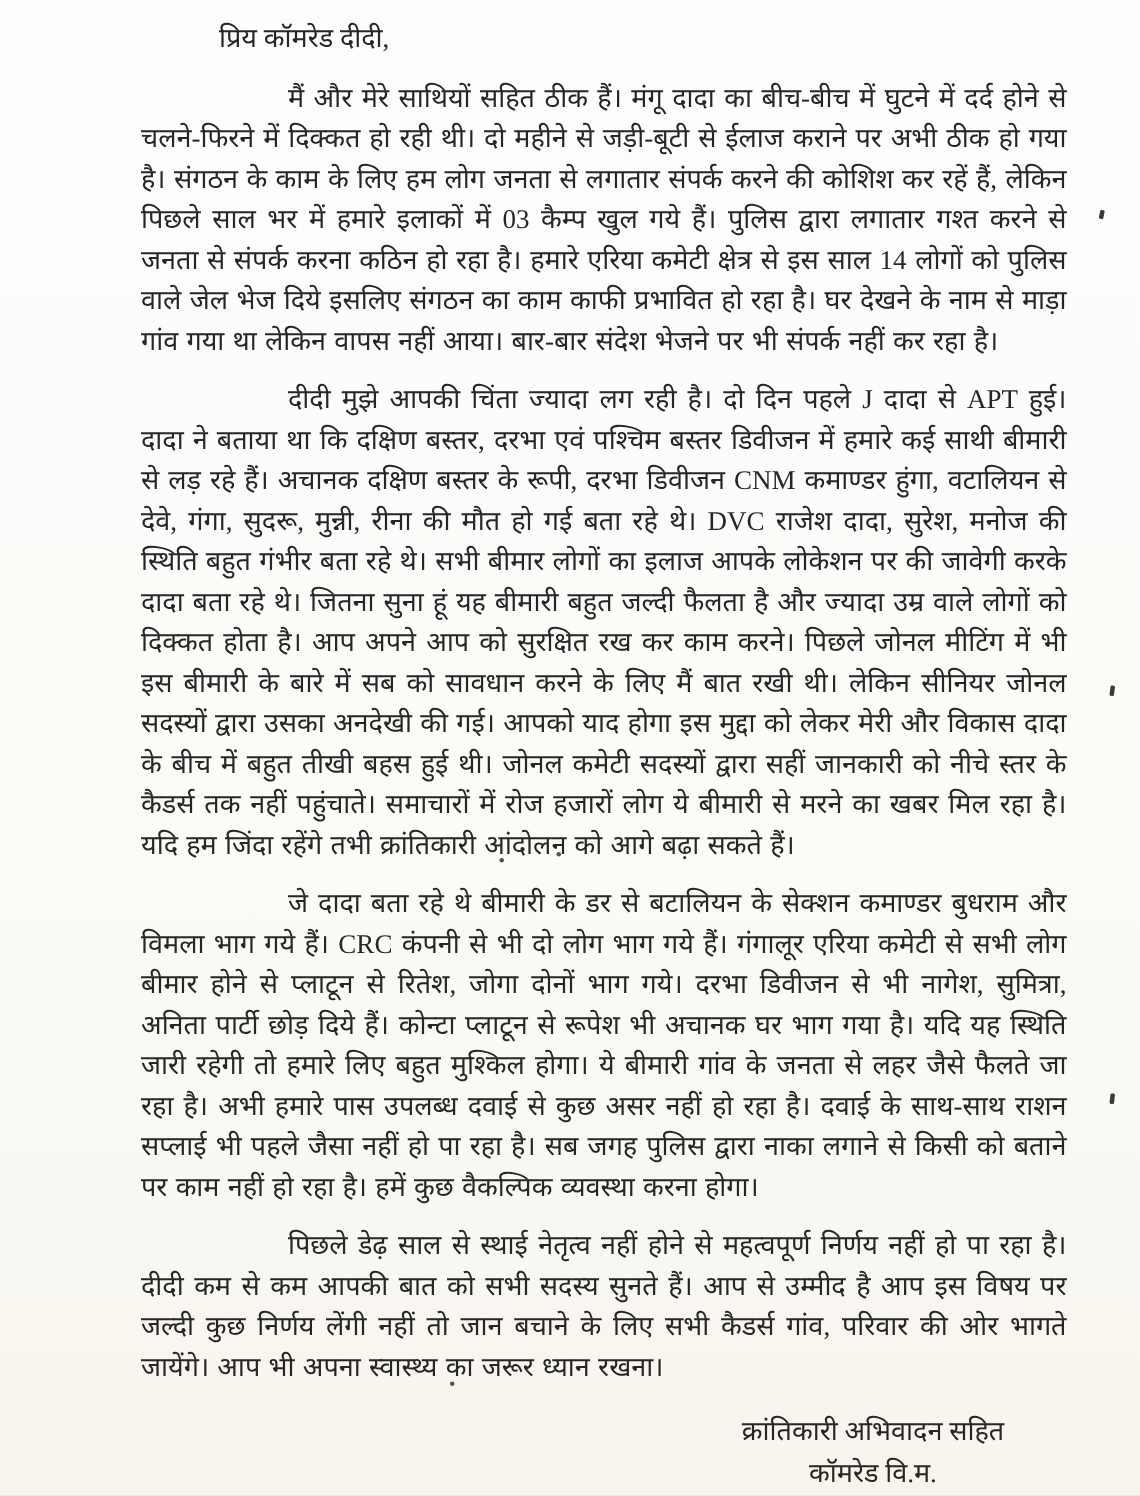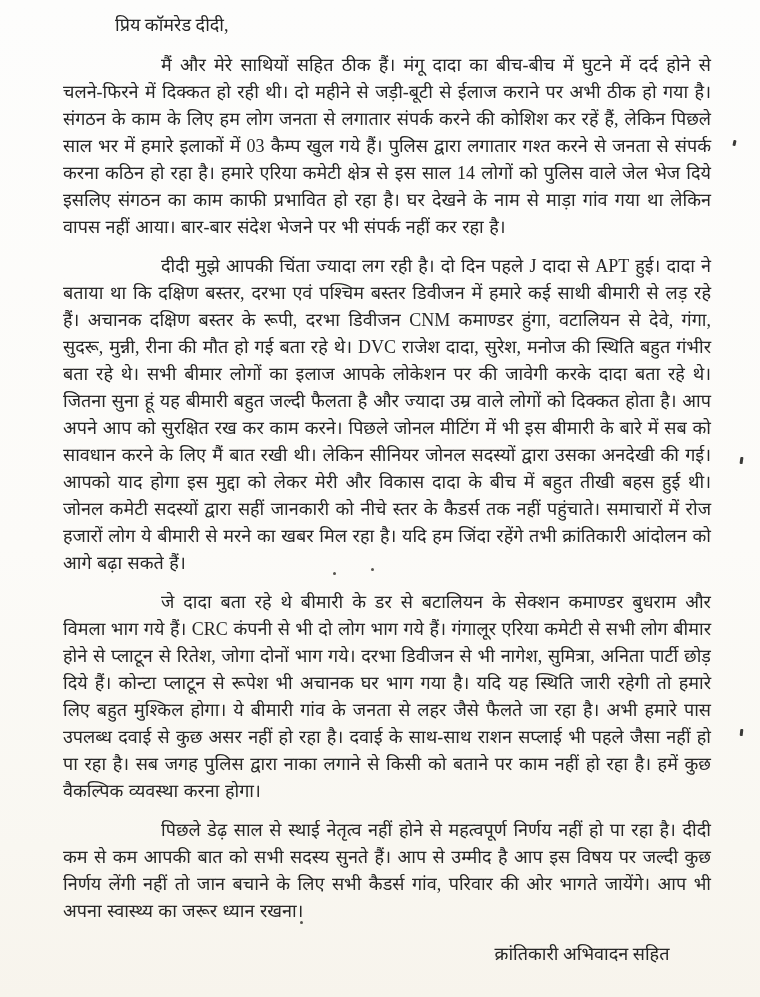--- a/index.html
+++ b/index.html
@@ -14,21 +14,21 @@
     margin: 0 auto;
     overflow: hidden;
     background: linear-gradient(180deg, #fdfdfc 0%, #fcfbf8 55%, #f9f7f1 85%, #f7f4ec 100%);
     box-sizing: border-box;
     color: #262626;
     font-family: "Liberation Serif", "DejaVu Serif", serif;
     font-size: 18px;
   }
   .letter {
     box-sizing: border-box;
-    padding: 12px 33px 0 63px;
+    padding: 12px 33px 0 94px;
   }
   .salutation {
     margin: 0 0 13px 52px;
     line-height: 27px;
   }
   .para {
     margin: 0 16px 12px 0;
     line-height: 27px;
     text-align: justify;
     text-indent: 98px;
@@ -70,20 +70,21 @@
     <p class="para">मैं और मेरे साथियों सहित ठीक हैं। मंगू दादा का बीच-बीच में घुटने में दर्द होने से चलने-फिरने में दिक्कत हो रही थी। दो महीने से जड़ी-बूटी से ईलाज कराने पर अभी ठीक हो गया है। संगठन के काम के लिए हम लोग जनता से लगातार संपर्क करने की कोशिश कर रहें हैं, लेकिन पिछले साल भर में हमारे इलाकों में 03 कैम्प खुल गये हैं। पुलिस द्वारा लगातार गश्त करने से जनता से संपर्क करना कठिन हो रहा है। हमारे एरिया कमेटी क्षेत्र से इस साल 14 लोगों को पुलिस वाले जेल भेज दिये इसलिए संगठन का काम काफी प्रभावित हो रहा है। घर देखने के नाम से माड़ा गांव गया था लेकिन वापस नहीं आया। बार-बार संदेश भेजने पर भी संपर्क नहीं कर रहा है।</p>
 
     <p class="para">दीदी मुझे आपकी चिंता ज्यादा लग रही है। दो दिन पहले J दादा से APT हुई। दादा ने बताया था कि दक्षिण बस्तर, दरभा एवं पश्चिम बस्तर डिवीजन में हमारे कई साथी बीमारी से लड़ रहे हैं। अचानक दक्षिण बस्तर के रूपी, दरभा डिवीजन CNM कमाण्डर हुंगा, वटालियन से देवे, गंगा, सुदरू, मुन्नी, रीना की मौत हो गई बता रहे थे। DVC राजेश दादा, सुरेश, मनोज की स्थिति बहुत गंभीर बता रहे थे। सभी बीमार लोगों का इलाज आपके लोकेशन पर की जावेगी करके दादा बता रहे थे। जितना सुना हूं यह बीमारी बहुत जल्दी फैलता है और ज्यादा उम्र वाले लोगों को दिक्कत होता है। आप अपने आप को सुरक्षित रख कर काम करने। पिछले जोनल मीटिंग में भी इस बीमारी के बारे में सब को सावधान करने के लिए मैं बात रखी थी। लेकिन सीनियर जोनल सदस्यों द्वारा उसका अनदेखी की गई। आपको याद होगा इस मुद्दा को लेकर मेरी और विकास दादा के बीच में बहुत तीखी बहस हुई थी। जोनल कमेटी सदस्यों द्वारा सहीं जानकारी को नीचे स्तर के कैडर्स तक नहीं पहुंचाते। समाचारों में रोज हजारों लोग ये बीमारी से मरने का खबर मिल रहा है। यदि हम जिंदा रहेंगे तभी क्रांतिकारी आंदोलन को आगे बढ़ा सकते हैं।</p>
 
     <p class="para">जे दादा बता रहे थे बीमारी के डर से बटालियन के सेक्शन कमाण्डर बुधराम और विमला भाग गये हैं। CRC कंपनी से भी दो लोग भाग गये हैं। गंगालूर एरिया कमेटी से सभी लोग बीमार होने से प्लाटून से रितेश, जोगा दोनों भाग गये। दरभा डिवीजन से भी नागेश, सुमित्रा, अनिता पार्टी छोड़ दिये हैं। कोन्टा प्लाटून से रूपेश भी अचानक घर भाग गया है। यदि यह स्थिति जारी रहेगी तो हमारे लिए बहुत मुश्किल होगा। ये बीमारी गांव के जनता से लहर जैसे फैलते जा रहा है। अभी हमारे पास उपलब्ध दवाई से कुछ असर नहीं हो रहा है। दवाई के साथ-साथ राशन सप्लाई भी पहले जैसा नहीं हो पा रहा है। सब जगह पुलिस द्वारा नाका लगाने से किसी को बताने पर काम नहीं हो रहा है। हमें कुछ वैकल्पिक व्यवस्था करना होगा।</p>
 
     <p class="para">पिछले डेढ़ साल से स्थाई नेतृत्व नहीं होने से महत्वपूर्ण निर्णय नहीं हो पा रहा है। दीदी कम से कम आपकी बात को सभी सदस्य सुनते हैं। आप से उम्मीद है आप इस विषय पर जल्दी कुछ निर्णय लेंगी नहीं तो जान बचाने के लिए सभी कैडर्स गांव, परिवार की ओर भागते जायेंगे। आप भी अपना स्वास्थ्य का जरूर ध्यान रखना।</p>
 
     <div class="closing">
       <p>क्रांतिकारी अभिवादन सहित</p>
+      <p>कॉमरेड वि.म.</p>
     </div>
   </div>
 
   <span class="speck s1"></span>
   <span class="speck s2"></span>
   <span class="speck s3"></span>
   <span class="dot-artifact d1"></span>
   <span class="dot-artifact d2"></span>
   <span class="dot-artifact d3"></span>
 </div>

